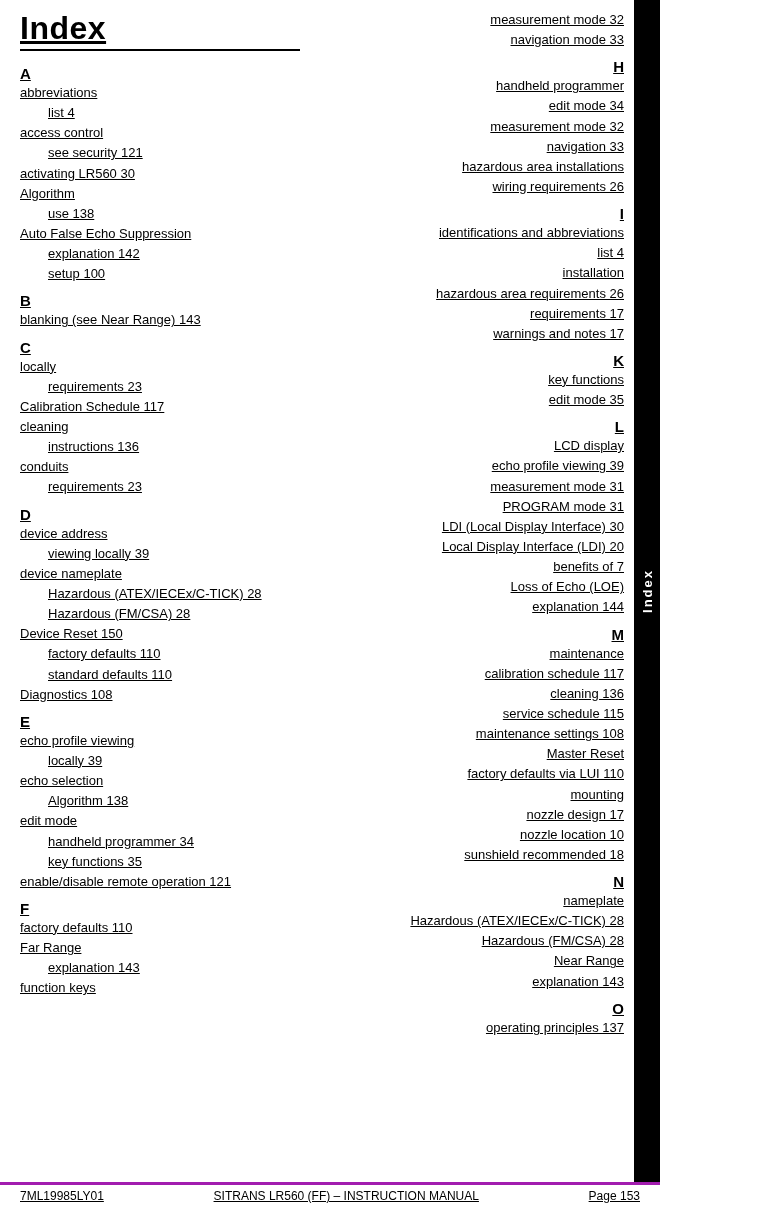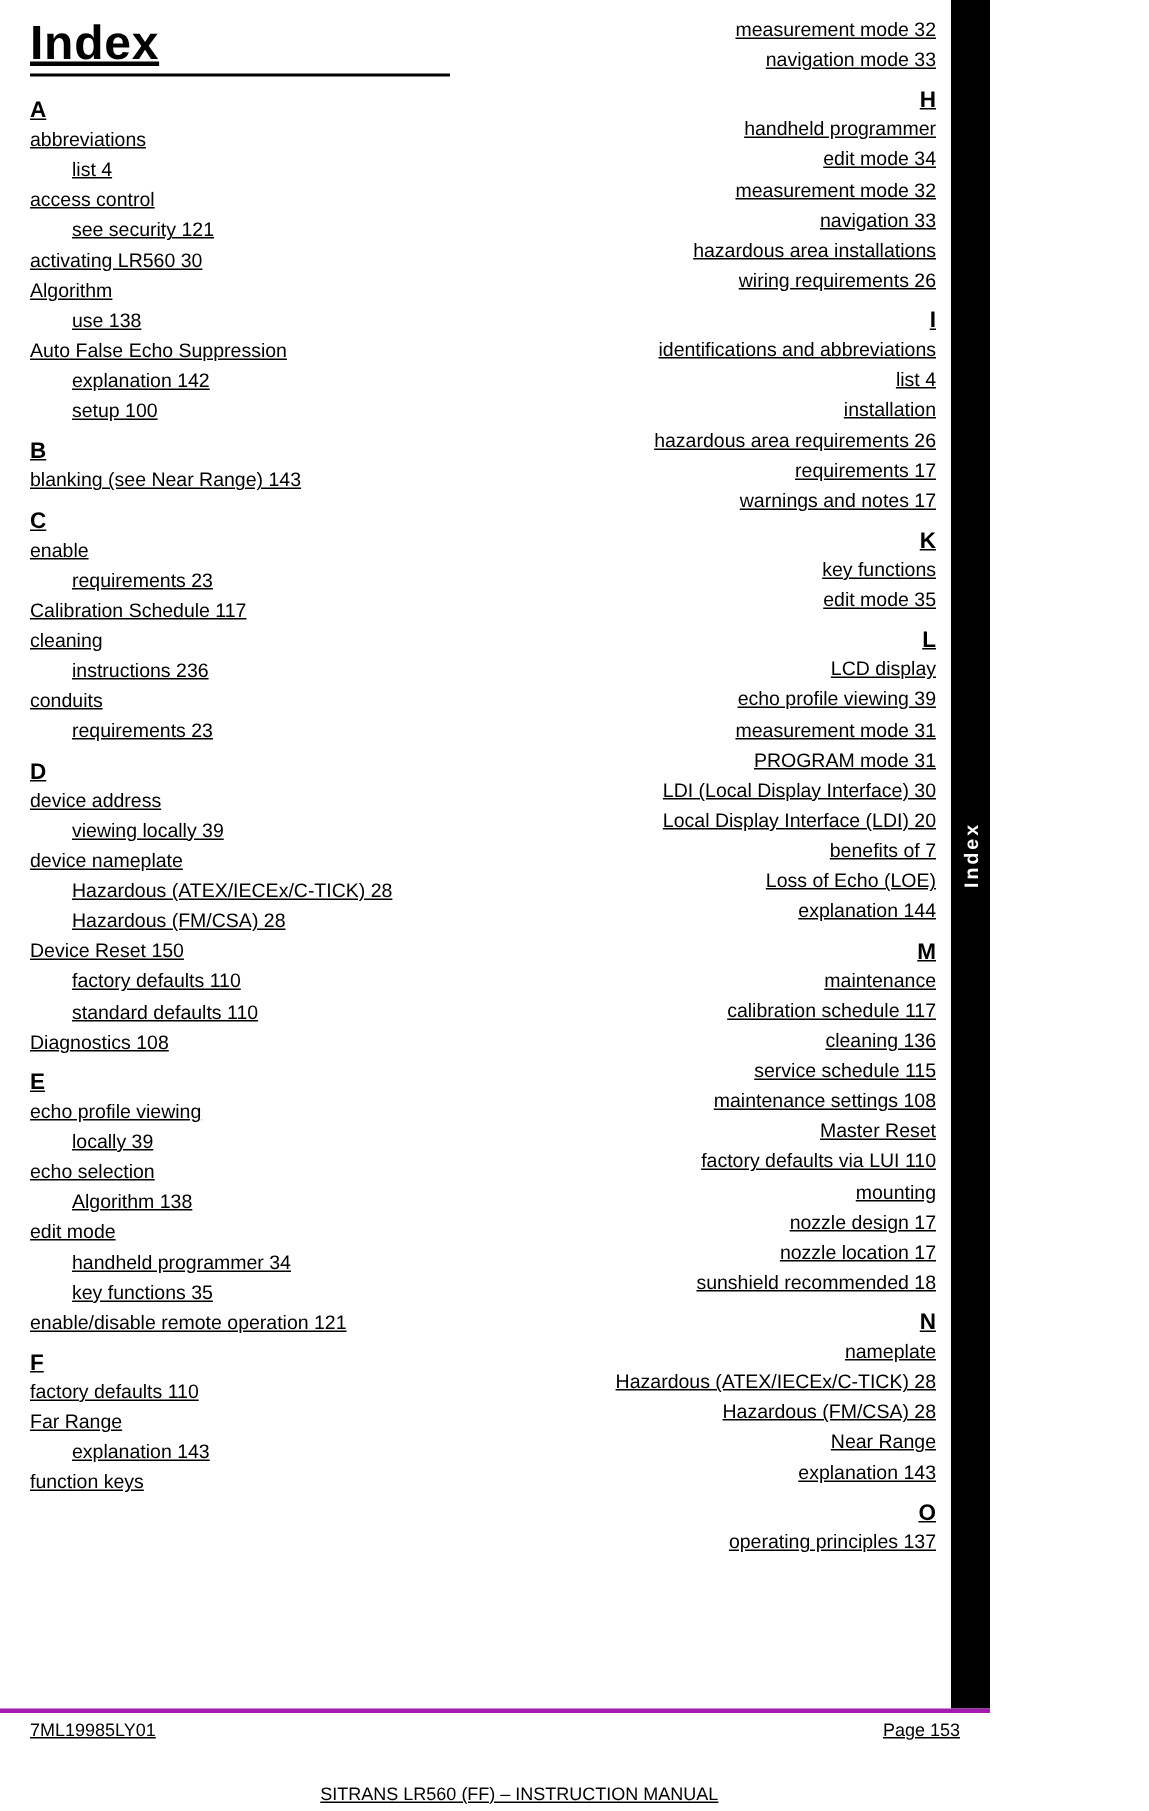--- a/index.html
+++ b/index.html
@@ -81,21 +81,21 @@
     }
     .footer {
       border-top: 3px solid #a21caf;
       display: flex;
       justify-content: space-between;
       padding: 4px 20px;
       font-size: 12px;
       margin-top: auto;
     }
     .footer-left { }
-    .footer-center { text-align: right; margin-top: 43px; }
+    .footer-center { text-align: right; }
     .footer-right { }
     .content-area {
       display: flex;
       flex: 1;
     }
   </style>
 </head>
 <body>
 
 <div class="page">
@@ -114,25 +114,25 @@
             <div class="index-entry sub-level">see security 121</div>
             <div class="index-entry top-level">activating LR560 30</div>
             <div class="index-entry top-level">Algorithm</div>
             <div class="index-entry sub-level">use 138</div>
             <div class="index-entry top-level">Auto False Echo Suppression</div>
             <div class="index-entry sub-level">explanation 142</div>
             <div class="index-entry sub-level">setup 100</div>
             <div class="section-letter">B</div>
             <div class="index-entry top-level">blanking (see Near Range) 143</div>
             <div class="section-letter">C</div>
-            <div class="index-entry top-level">enable</div>
+            <div class="index-entry top-level">locally</div>
             <div class="index-entry sub-level">requirements 23</div>
             <div class="index-entry top-level">Calibration Schedule 117</div>
             <div class="index-entry top-level">cleaning</div>
-            <div class="index-entry sub-level">instructions 236</div>
+            <div class="index-entry sub-level">instructions 136</div>
             <div class="index-entry top-level">conduits</div>
             <div class="index-entry sub-level">requirements 23</div>
             <div class="section-letter">D</div>
             <div class="index-entry top-level">device address</div>
             <div class="index-entry sub-level">viewing locally 39</div>
             <div class="index-entry top-level">device nameplate</div>
             <div class="index-entry sub-level">Hazardous (ATEX/IECEx/C-TICK) 28</div>
             <div class="index-entry sub-level">Hazardous (FM/CSA) 28</div>
             <div class="index-entry top-level">Device Reset 150</div>
             <div class="index-entry sub-level">factory defaults 110</div>
@@ -189,21 +189,21 @@
             <div class="section-letter">M</div>
             <div class="index-entry top-level">maintenance</div>
             <div class="index-entry sub-level">calibration schedule 117</div>
             <div class="index-entry sub-level">cleaning 136</div>
             <div class="index-entry sub-level">service schedule 115</div>
             <div class="index-entry top-level">maintenance settings 108</div>
             <div class="index-entry top-level">Master Reset</div>
             <div class="index-entry sub-level">factory defaults via LUI 110</div>
             <div class="index-entry top-level">mounting</div>
             <div class="index-entry sub-level">nozzle design 17</div>
-            <div class="index-entry sub-level">nozzle location 17</div>
+            <div class="index-entry sub-level">nozzle location 10</div>
             <div class="index-entry sub-level">sunshield recommended 18</div>
             <div class="section-letter">N</div>
             <div class="index-entry top-level">nameplate</div>
             <div class="index-entry sub-level">Hazardous (ATEX/IECEx/C-TICK) 28</div>
             <div class="index-entry sub-level">Hazardous (FM/CSA) 28</div>
             <div class="index-entry top-level">Near Range</div>
             <div class="index-entry sub-level">explanation 143</div>
             <div class="section-letter">O</div>
             <div class="index-entry top-level">operating principles 137</div>
           </div>

